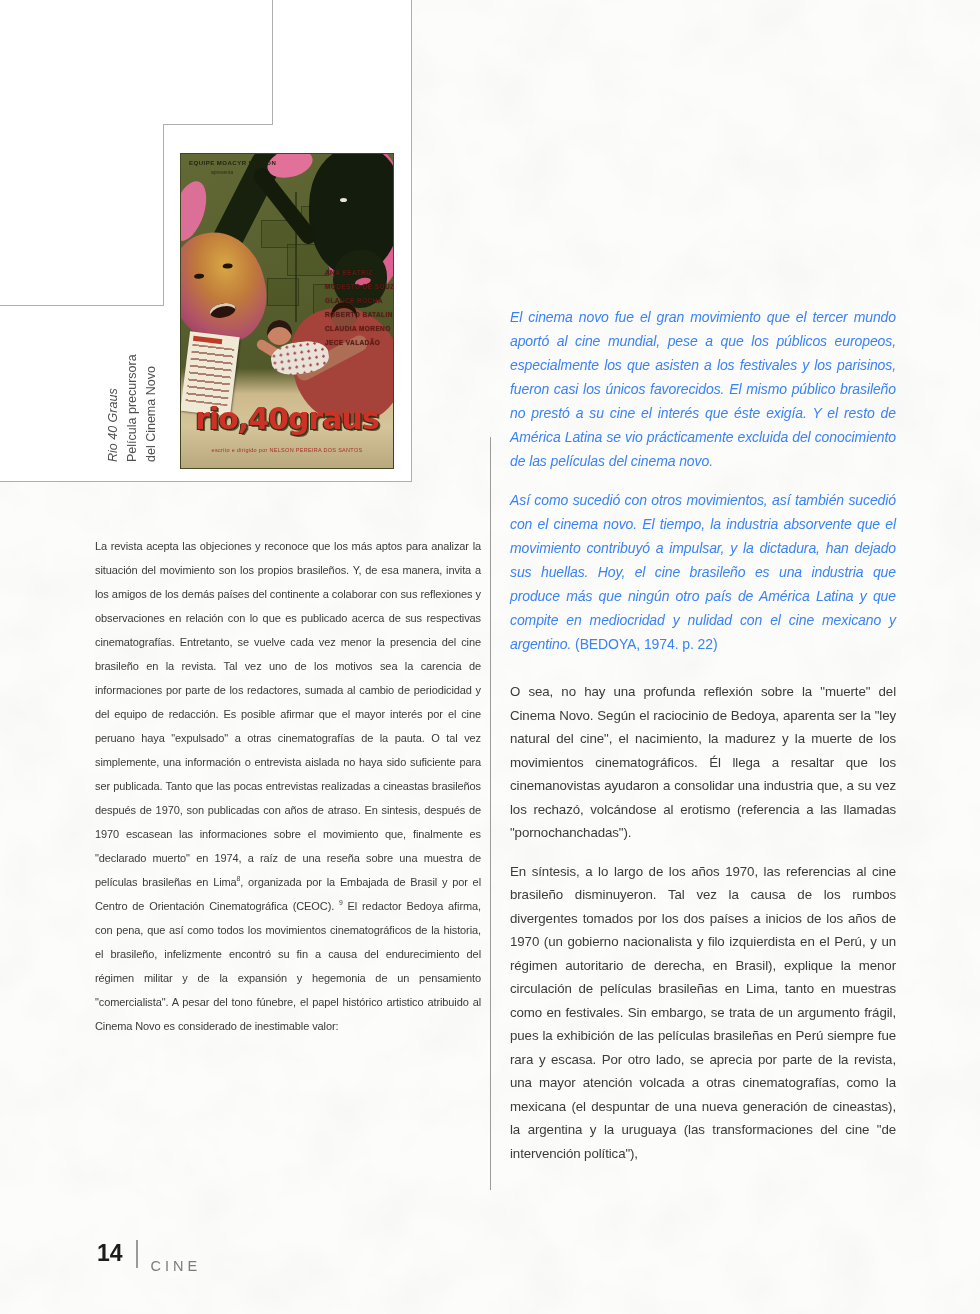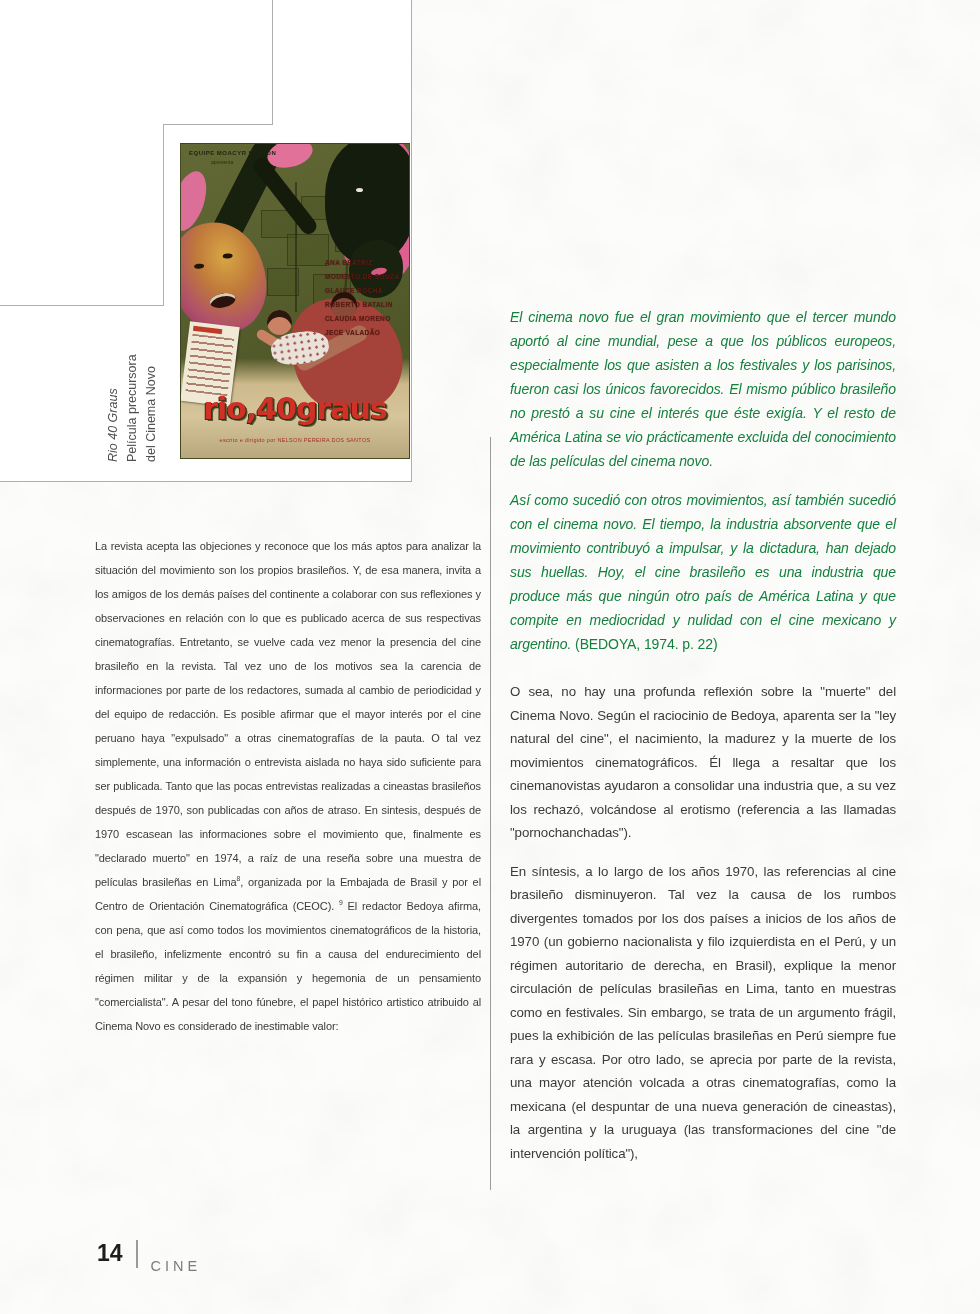--- a/index.html
+++ b/index.html
@@ -10,23 +10,23 @@
   .big-box{position:absolute;left:-20px;top:-20px;width:430px;height:500px;
            background:#ffffff;border:1px solid #aeaeac;z-index:1;}
   .ln{position:absolute;background:#aeaeac;z-index:2;}
   .ln-v1{left:272px;top:0;width:1px;height:124px;}
   .ln-h1{left:163px;top:124px;width:110px;height:1px;}
   .ln-v2{left:163px;top:124px;width:1px;height:182px;}
   .ln-h2{left:0;top:305px;width:164px;height:1px;}
   .col-divider{position:absolute;left:490px;top:437px;width:1px;height:753px;background:#9b9b99;z-index:2;}
 
   
-  .poster{position:absolute;left:180px;top:143px;width:212px;height:314px;z-index:3;
+  .poster{position:absolute;left:180px;top:153px;width:212px;height:314px;z-index:3;
           overflow:hidden;border:1px solid rgba(40,45,20,.45);
-          background:linear-gradient(160deg,#626935 0%,#596030 38%,#4f5627 68%,#575e2c 100%);padding-left:16px;}
+          background:linear-gradient(160deg,#626935 0%,#596030 38%,#4f5627 68%,#575e2c 100%);}
   .p-houses{position:absolute;left:62px;top:38px;width:150px;height:135px;opacity:.8;}
   .p-house{position:absolute;border:1px solid rgba(28,38,10,.6);background:rgba(70,80,30,.5);}
   .p-pole{position:absolute;width:2px;background:rgba(25,33,9,.65);}
   .p-arm{position:absolute;left:34px;top:-12px;width:30px;height:185px;background:#18200e;
          transform:rotate(27deg);border-radius:14px;}
   .p-arm2{position:absolute;left:96px;top:6px;width:16px;height:92px;background:#141b0b;
           transform:rotate(-38deg);border-radius:8px;}
   .p-hat{position:absolute;left:86px;top:-4px;width:46px;height:27px;background:#e2719a;
          border-radius:50%;transform:rotate(-14deg);}
   .p-pink-l{position:absolute;left:-7px;top:26px;width:30px;height:62px;background:#db6f97;
@@ -86,21 +86,21 @@
   .caption{position:absolute;left:104px;top:346px;height:116px;z-index:3;
            writing-mode:vertical-rl;transform:rotate(180deg);
            font-size:12.5px;line-height:19px;color:#4f4f4f;}
   .caption div{white-space:nowrap;}
   .caption div:first-child{font-style:italic;}
 
   
   .col{position:absolute;z-index:3;text-align:justify;}
   .col-left{left:95px;top:534px;width:386px;font-size:11px;line-height:24px;letter-spacing:-.1px;}
   .col-right{left:510px;top:305px;width:386px;font-size:13.3px;line-height:23.5px;letter-spacing:-.1px;}
-  .quote{margin:0 0 14px 25px;font-style:italic;font-size:14px;line-height:24px;color:#15803d;}
+  .quote{margin:0 0 14px 25px;font-style:italic;font-size:14px;line-height:24px;color:#3b82f6;}
   .quote.last{margin-bottom:24px;}
   .col-right p{margin:0 0 15px 0;}
   .col-left p{margin:0;}
   .seg-i{}
   .seg-n{font-style:normal;}
   .seg-sup{vertical-align:super;font-size:.62em;line-height:0;}
 
   
   .footer{position:absolute;left:97px;top:1240px;display:flex;align-items:flex-start;z-index:3;}
   .footer .num{font-size:23px;font-weight:bold;color:#1d1d1d;}

